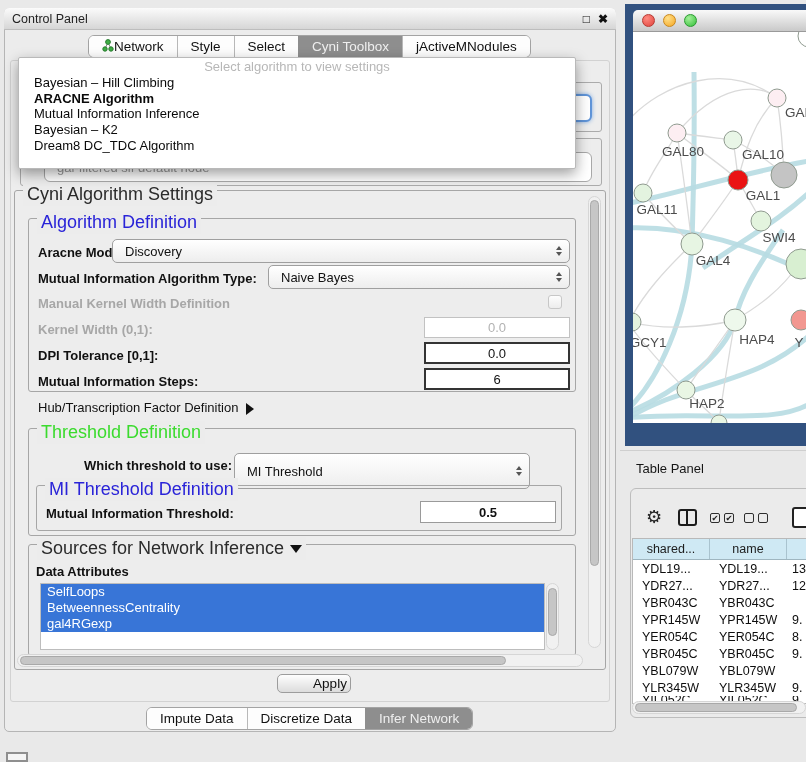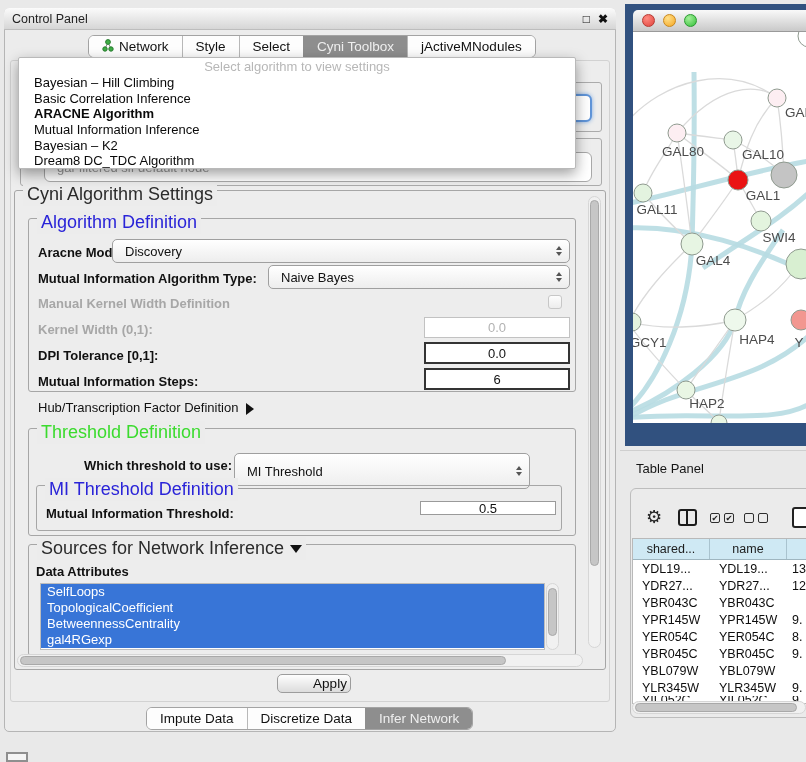--- a/index.html
+++ b/index.html
@@ -14,21 +14,21 @@
   .cp-titlebar { left: 4px; top: 8px; width: 612px; height: 22px;
         background: linear-gradient(#fbfbfb, #d6d6d6); border-bottom: 1px solid #bdbdbd;
         border-radius: 5px 5px 0 0; display: flex; align-items: center; padding: 0 8px; }
   .cp-title { font-size: 12.5px; color: #222; }
   .cp-win-icons { margin-left: auto; display: flex; gap: 8px; align-items: center; }
   .win-glyph { font-size: 12px; font-weight: bold; color: #111; line-height: 1; cursor: default; }
 
   
   .tabbar { display: flex; height: 23px; border: 1px solid #a3a3a3; border-radius: 6px;
             background: #fdfdfd; overflow: hidden; }
-  .tab { display: flex; align-items: center; gap: 5px; padding: 0 13px; font-size: 13.5px;
+  .tab { display: flex; align-items: center; padding: 0 13px; font-size: 13.5px;
          color: #111; background: #fdfdfd; white-space: nowrap; }
   .tab + .tab { border-left: 1px solid #b8b8b8; }
   .tab.active { background: #8e8e8e; color: #efefef; border-left-color: #8e8e8e; }
 
   
   .popup { left: 18px; top: 57px; width: 558px; height: 112px; background: #ffffff;
            border: 1px solid #b9b9b9; border-radius: 2px; box-shadow: 0 5px 14px rgba(0,0,0,.38);
            z-index: 40; }
   .popup-header { height: 17px; text-align: center; color: #b7b7b7; font-size: 13px; line-height: 17px; }
   .popup-item { height: 15.7px; line-height: 15.7px; padding-left: 15px; font-size: 13px; color: #0a0a0a; }
@@ -173,21 +173,20 @@
   <div class="abs frag-combo-focus"></div>
   <div class="abs frag-group" style="left:20px; top:138px; width:582px; height:48px;"></div>
   <div class="abs net-combo">
     <span>gal-filtered sif default node</span>
   </div>
 
   <div class="abs popup">
     <div class="popup-header">Select algorithm to view settings</div>
     <div id="popup-items">
         <div class="popup-item">Bayesian – Hill Climbing</div>
-        <div class="popup-item">Basic Correlation Inference</div>
         <div class="popup-item bold">ARACNE Algorithm</div>
         <div class="popup-item">Mutual Information Inference</div>
         <div class="popup-item">Bayesian – K2</div>
         <div class="popup-item">Dream8 DC_TDC Algorithm</div>
       </div>
   </div>
 
   <div class="abs group" style="left:14px; top:190px; width:592px; height:480px;">
     <span class="gtitle t-black">Cyni Algorithm Settings</span>
   </div>
@@ -245,31 +244,30 @@
     <span class="stepper">
         <span class="tri-up"></span>
         <span class="tri-dn"></span>
       </span>
   </div>
 
   <div class="abs group" style="left:36px; top:485px; width:526px; height:46px;">
     <span class="gtitle t-blue">MI Threshold Definition</span>
   </div>
   <span class="abs lbl bold" style="left:46px; top:506px;">Mutual Information Threshold:</span>
-  <div class="abs field" style="left:420px; top:501px; width:136px; height:14px;">
+  <div class="abs field" style="left:420px; top:501px; width:136px; height:22px;font-weight:bold;">
     <span>0.5</span>
   </div>
 
   <div class="abs group" style="left:28px; top:544px; width:548px; height:112px;">
     <span class="gtitle t-black"><span>Sources for Network Inference</span><span class="arrow-down"></span></span>
   </div>
   <span class="abs lbl bold" style="left:36px; top:564px;">Data Attributes</span>
   <div class="abs attr-list" style="left:40px; top:583px; width:505px; height:67px;" id="attr-list">
       <div class="attr-item">SelfLoops</div>
-      <div class="attr-item">TopologicalCoefficient</div>
       <div class="attr-item">BetweennessCentrality</div>
       <div class="attr-item">gal4RGexp</div>
     </div>
   <div class="abs sbv" style="left:546px; top:583px; width:13px; height:67px;">
     <span class="thumb" style="top:4px; height:48px;"></span>
   </div>
 
   <div class="abs sbv" style="left:588px; top:196px; width:13px; height:452px;">
     <span class="thumb" style="top:3px; height:366px;"></span>
   </div>

